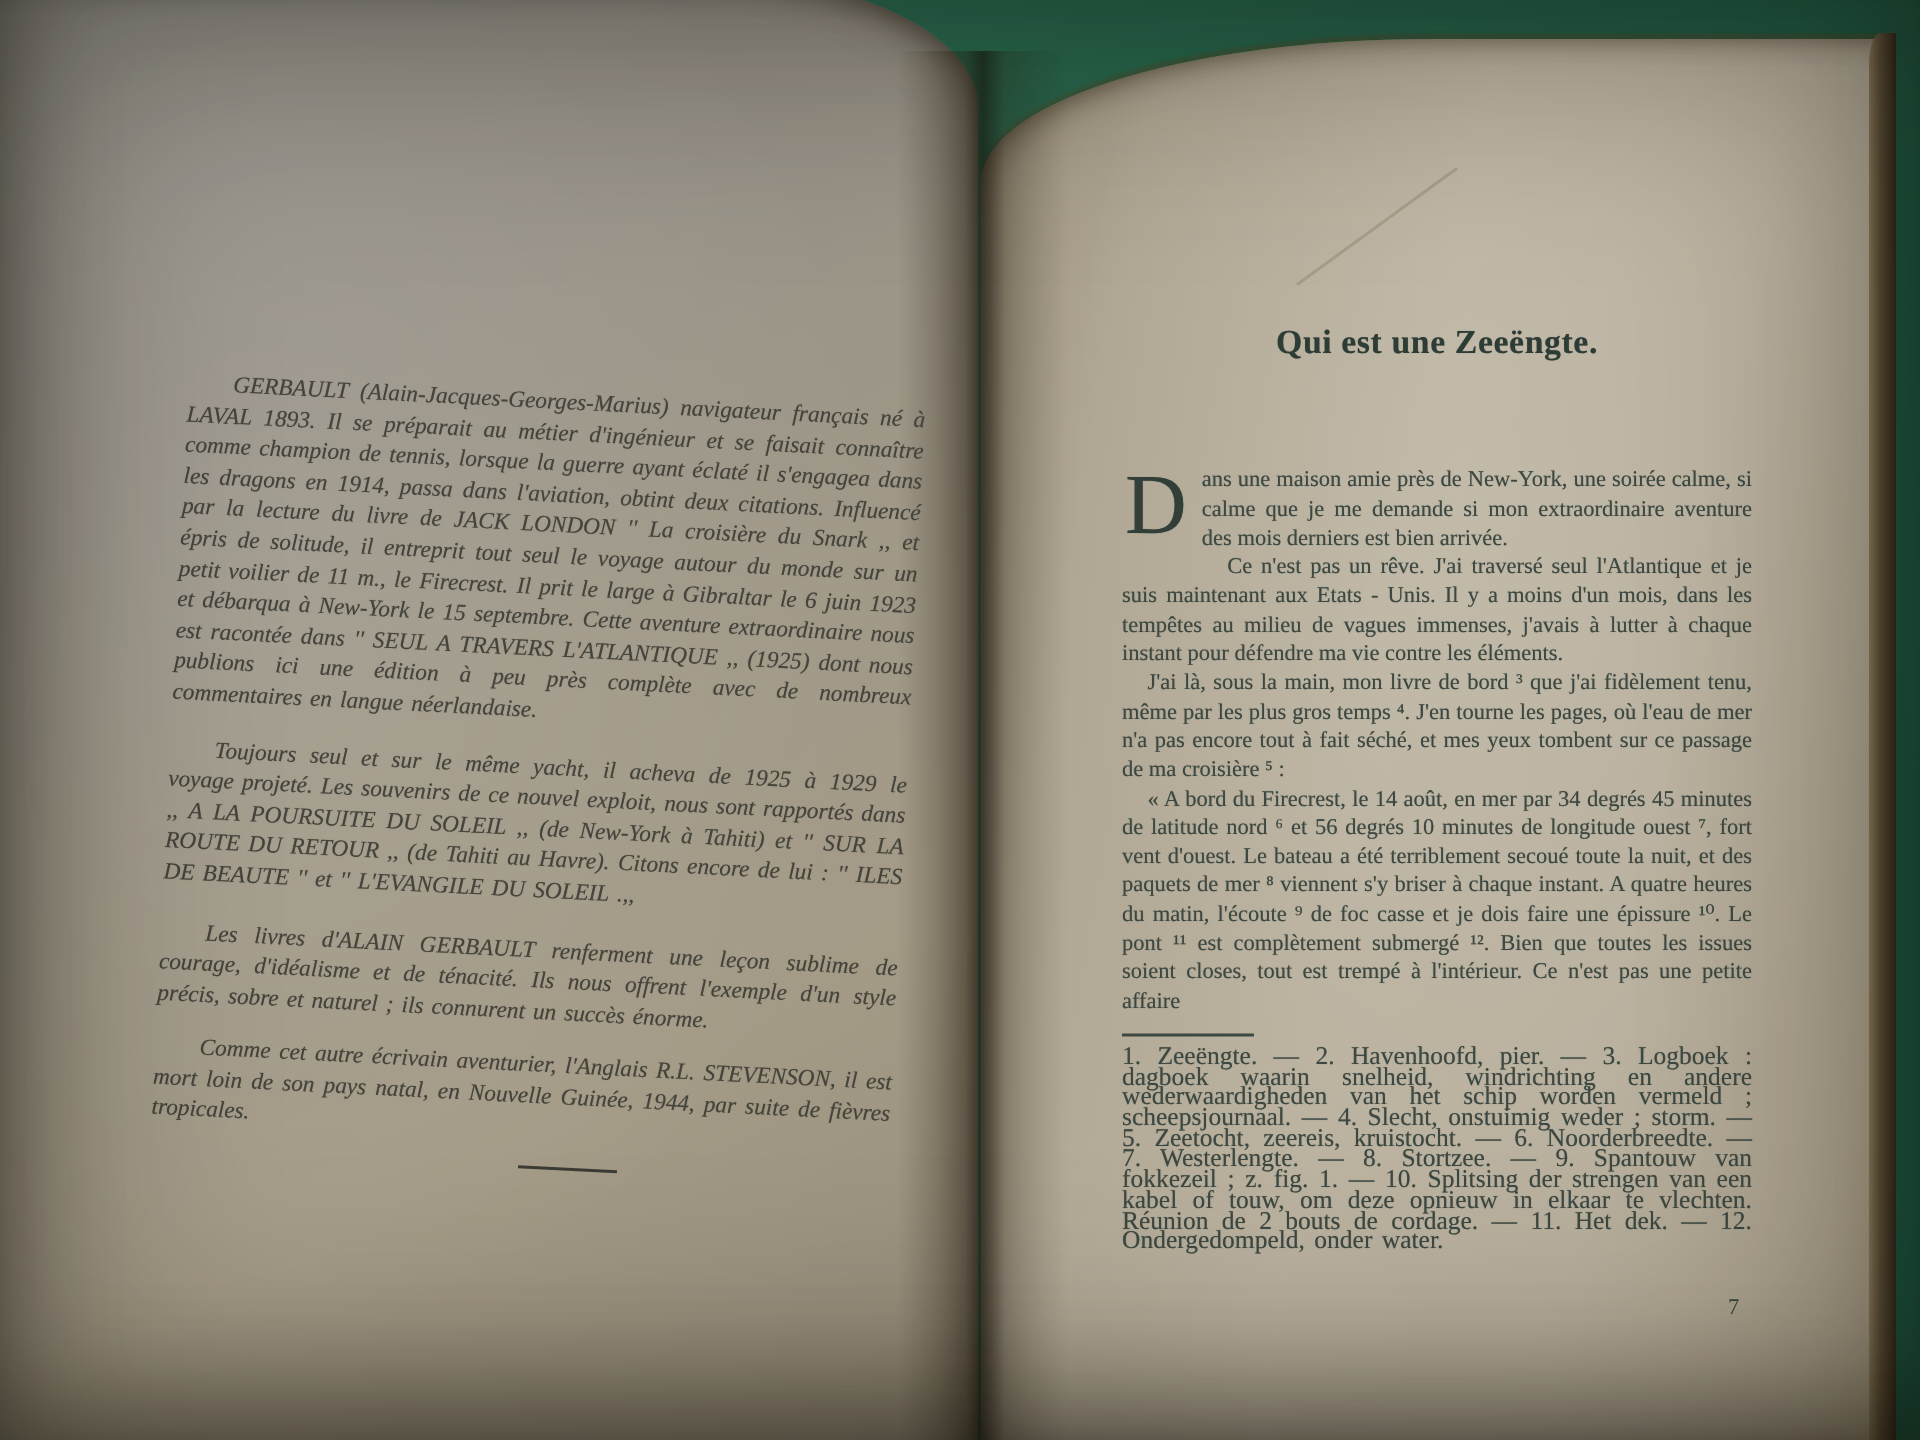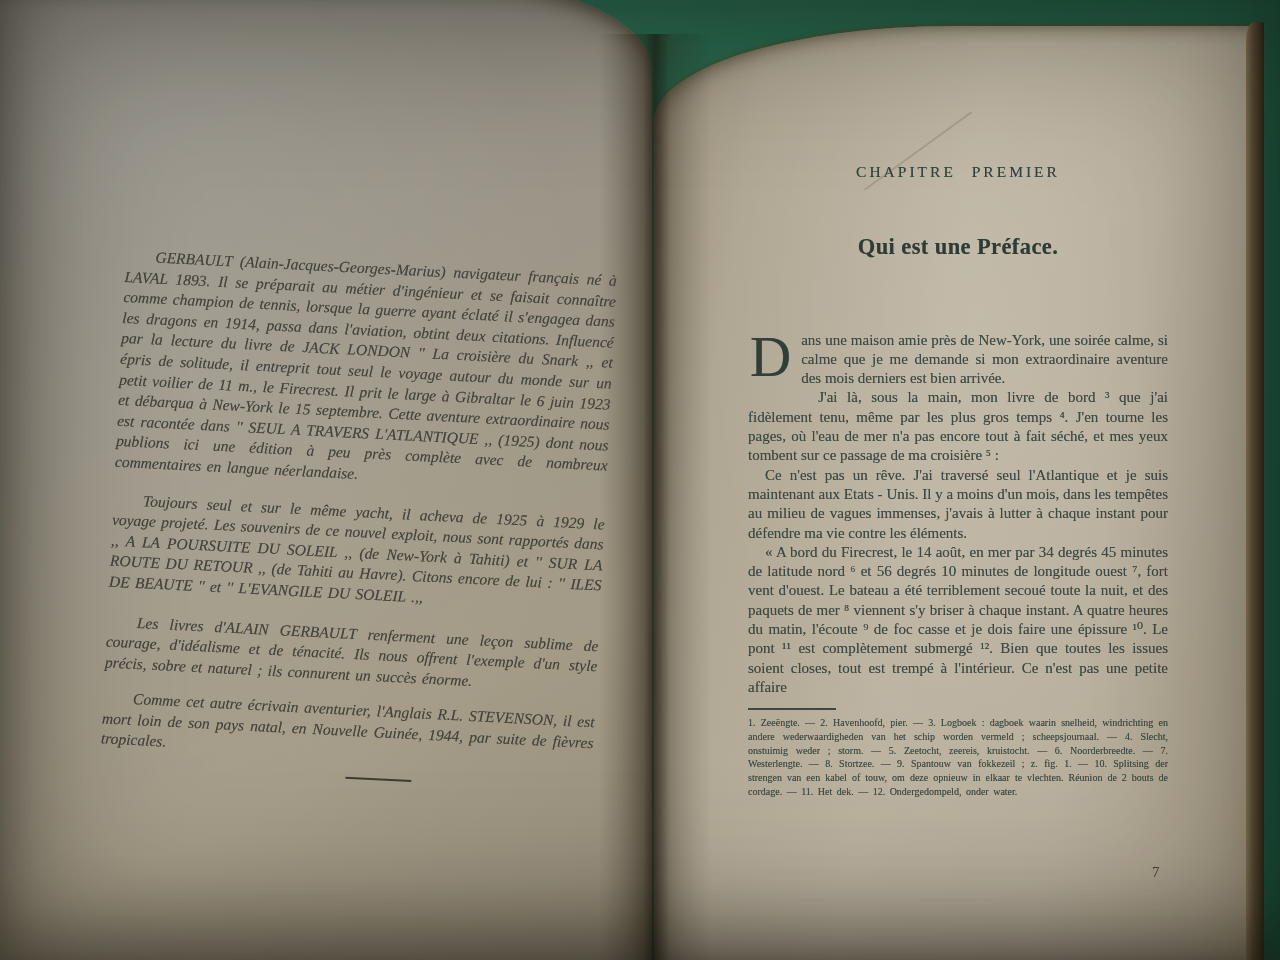--- a/index.html
+++ b/index.html
@@ -83,21 +83,21 @@
   .rp-para.first { text-indent: 0; }
   .rp-para.after-drop { clear: left; }
   .drop-cap {
     float: left; font-size: 57px; line-height: 45px; height: 55px;
     padding: 3px 10px 0 2px; color: #323e38;
   }
   .footnote-rule {
     width: 88px; height: 0; border-top: 2px solid #3c4841; margin: 11px 0 6px 0;
   }
   .footnotes {
-    margin: 0; font-size: 10px; line-height: 13.7px; word-spacing: 2px;
+    margin: 0; font-size: 17px; line-height: 13.7px; word-spacing: 2px;
     text-align: justify; color: #3c4841;
   }
   .page-number {
     position: absolute; left: 1152px; top: 864px; font-size: 15px; color: #39453e;
   }
 
   .vignette {
     position: absolute; inset: 0; pointer-events: none;
     box-shadow: inset 0 0 150px 25px rgba(15,12,6,0.38),
                 inset 0 -45px 70px -20px rgba(15,12,6,0.38),
@@ -117,30 +117,29 @@
 
   <div class="left-text">
     <p class="lp-1">GERBAULT (Alain-Jacques-Georges-Marius) navigateur français né à LAVAL 1893. Il se préparait au métier d'ingénieur et se faisait connaître comme champion de tennis, lorsque la guerre ayant éclaté il s'engagea dans les dragons en 1914, passa dans l'aviation, obtint deux citations. Influencé par la lecture du livre de JACK LONDON '' La croisière du Snark ,, et épris de solitude, il entreprit tout seul le voyage autour du monde sur un petit voilier de 11 m., le Firecrest. Il prit le large à Gibraltar le 6 juin 1923 et débarqua à New-York le 15 septembre. Cette aventure extraordinaire nous est racontée dans '' SEUL A TRAVERS L'ATLANTIQUE ,, (1925) dont nous publions ici une édition à peu près complète avec de nombreux commentaires en langue néerlandaise.</p>
     <p class="lp-2">Toujours seul et sur le même yacht, il acheva de 1925 à 1929 le voyage projeté. Les souvenirs de ce nouvel exploit, nous sont rapportés dans ,, A LA POURSUITE DU SOLEIL ,, (de New-York à Tahiti) et '' SUR LA ROUTE DU RETOUR ,, (de Tahiti au Havre). Citons encore de lui : '' ILES DE BEAUTE '' et '' L'EVANGILE DU SOLEIL .,,</p>
     <p class="lp-3">Les livres d'ALAIN GERBAULT renferment une leçon sublime de courage, d'idéalisme et de ténacité. Ils nous offrent l'exemple d'un style précis, sobre et naturel ; ils connurent un succès énorme.</p>
     <p class="lp-4">Comme cet autre écrivain aventurier, l'Anglais R.L. STEVENSON, il est mort loin de son pays natal, en Nouvelle Guinée, 1944, par suite de fièvres tropicales.</p>
     <div class="left-divider-rule"></div>
   </div>
 
   <div class="right-text">
-    <div class="chapter-header">CHAPITRE PREMIER</div>
-    <div class="chapter-title">Qui est une Préface.</div>
+    <div class="chapter-title">Qui est une Zeeëngte.</div>
 
     <div class="rp-body">
       <p class="rp-para first">
         <span class="drop-cap">D</span>
         <span>ans une maison amie près de New-York, une soirée calme, si calme que je me demande si mon extraordinaire aventure des mois derniers est bien arrivée.</span>
       </p>
+      <p class="rp-para">Ce n'est pas un rêve. J'ai traversé seul l'Atlantique et je suis maintenant aux Etats - Unis. Il y a moins d'un mois, dans les tempêtes au milieu de vagues immenses, j'avais à lutter à chaque instant pour défendre ma vie contre les éléments.</p>
       <p class="rp-para">J'ai là, sous la main, mon livre de bord ³ que j'ai fidèlement tenu, même par les plus gros temps ⁴. J'en tourne les pages, où l'eau de mer n'a pas encore tout à fait séché, et mes yeux tombent sur ce passage de ma croisière ⁵ :</p>
-      <p class="rp-para">Ce n'est pas un rêve. J'ai traversé seul l'Atlantique et je suis maintenant aux Etats - Unis. Il y a moins d'un mois, dans les tempêtes au milieu de vagues immenses, j'avais à lutter à chaque instant pour défendre ma vie contre les éléments.</p>
       <p class="rp-para">« A bord du Firecrest, le 14 août, en mer par 34 degrés 45 minutes de latitude nord ⁶ et 56 degrés 10 minutes de longitude ouest ⁷, fort vent d'ouest. Le bateau a été terriblement secoué toute la nuit, et des paquets de mer ⁸ viennent s'y briser à chaque instant. A quatre heures du matin, l'écoute ⁹ de foc casse et je dois faire une épissure ¹⁰. Le pont ¹¹ est complètement submergé ¹². Bien que toutes les issues soient closes, tout est trempé à l'intérieur. Ce n'est pas une petite affaire</p>
 
       <div class="footnote-rule"></div>
       <p class="footnotes">1. Zeeëngte. — 2. Havenhoofd, pier. — 3. Logboek : dagboek waarin snelheid, windrichting en andere wederwaardigheden van het schip worden vermeld ; scheepsjournaal. — 4. Slecht, onstuimig weder ; storm. — 5. Zeetocht, zeereis, kruistocht. — 6. Noorderbreedte. — 7. Westerlengte. — 8. Stortzee. — 9. Spantouw van fokkezeil ; z. fig. 1. — 10. Splitsing der strengen van een kabel of touw, om deze opnieuw in elkaar te vlechten. Réunion de 2 bouts de cordage. — 11. Het dek. — 12. Ondergedompeld, onder water.</p>
     </div>
   </div>
 
   <div class="page-number">7</div>
 
   <div class="vignette"></div>

